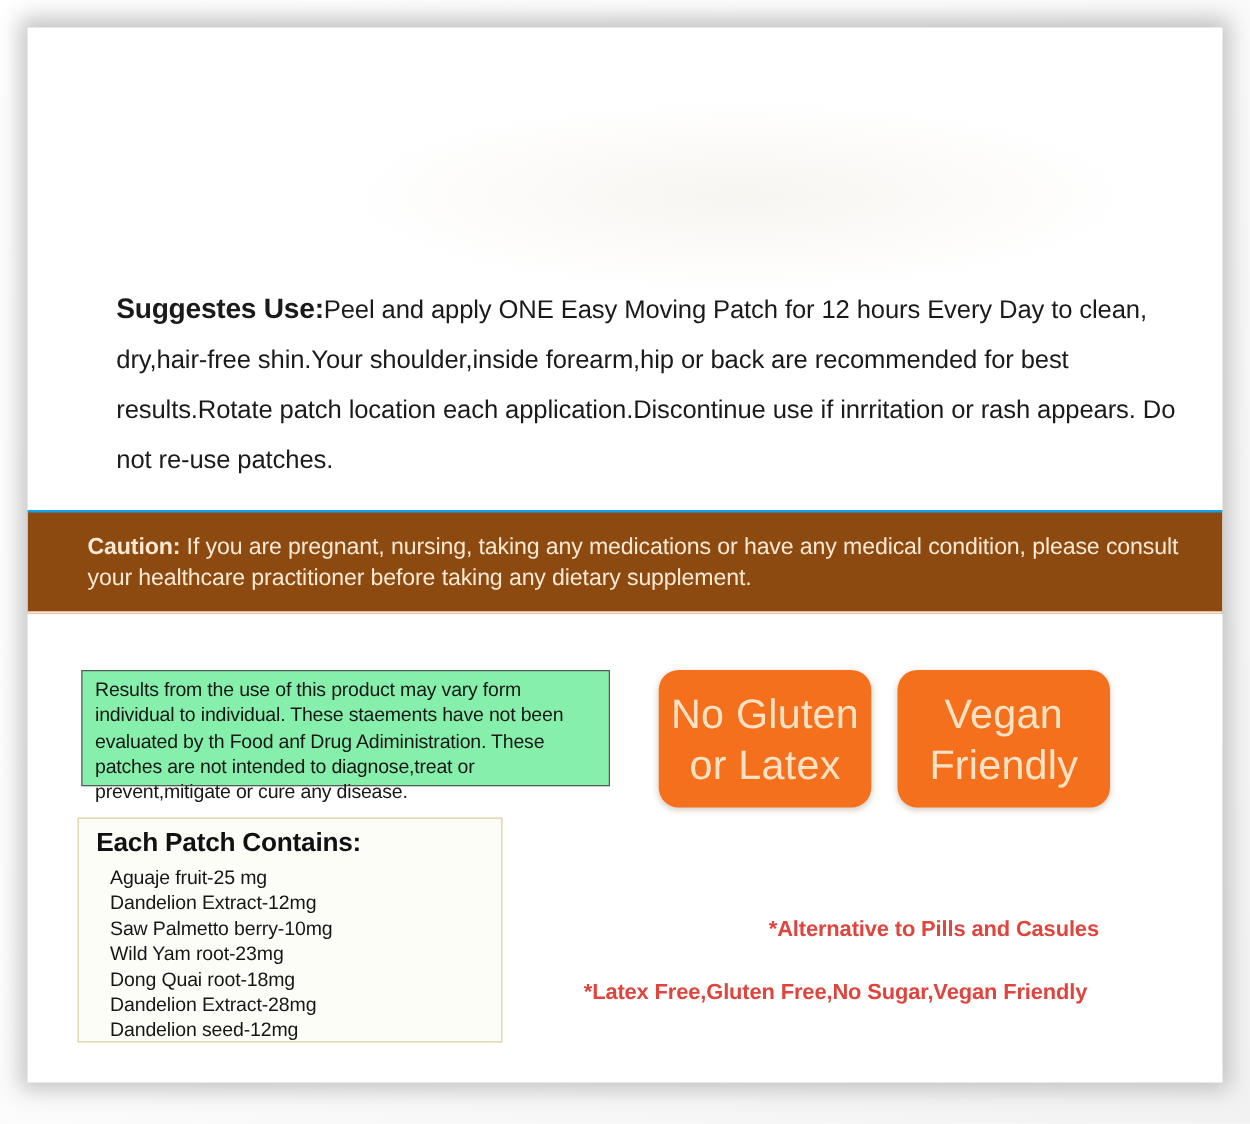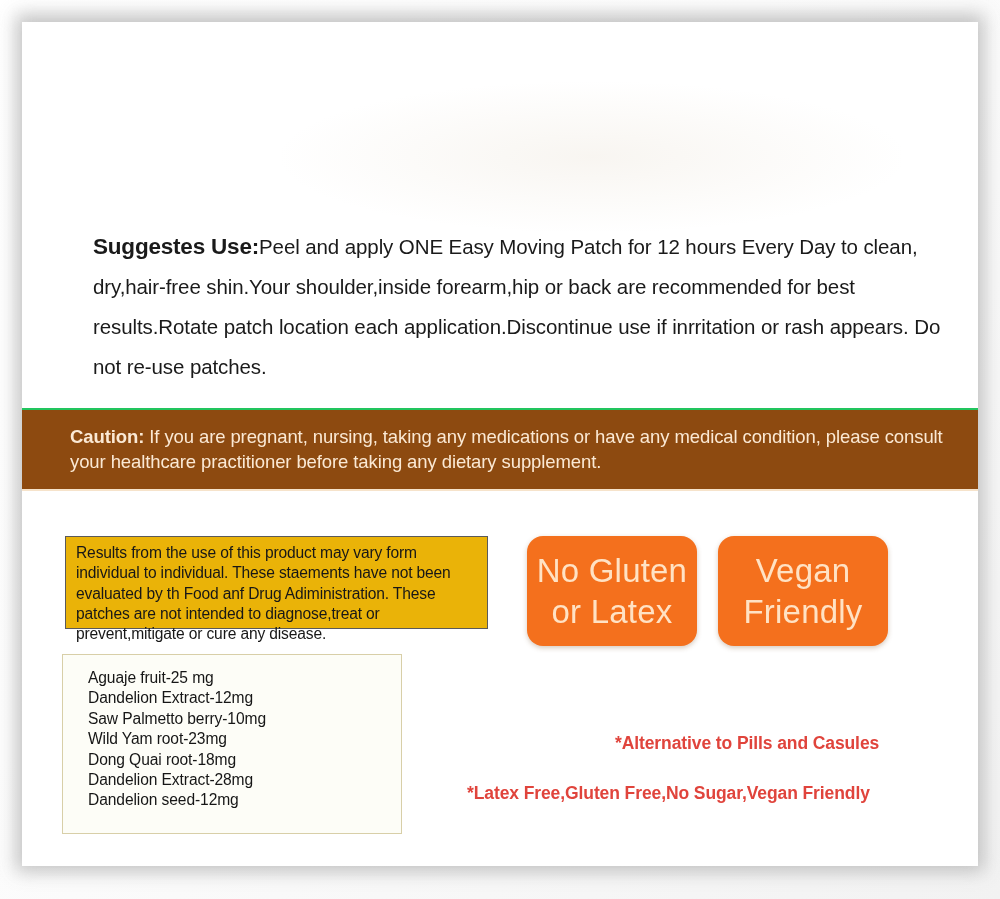--- a/index.html
+++ b/index.html
@@ -69,21 +69,21 @@
 
   
   #caution-banner {
     position: absolute;
     left: 0px;
     top: 386px;
     width: 956px;
     height: 83px;
     background: #8d4a10;
     box-sizing: border-box;
-    border-top: 2px solid #22c55e;
+    border-top: 2px solid #0ea5e9;
     border-bottom: 2px solid #f6e3cb;
   }
   #caution-text {
     position: absolute;
     left: 48px;
     top: 14px;
     width: 880px;
     color: #fbe9d4;
     font-size: 18.5px;
     line-height: 25px;
@@ -92,21 +92,21 @@
   #caution-text .heading { font-weight: bold; }
 
   
   #disclaimer-box {
     position: absolute;
     left: 43px;
     top: 514px;
     width: 423px;
     height: 93px;
     border: 1.5px solid #5a5a5a;
-    background: #eab308;
+    background: #86efac;
     box-sizing: border-box;
     padding: 6px 8px 4px 10px;
   }
   #disclaimer-box p {
     margin: 0;
     font-size: 15.6px;
     line-height: 20.3px;
     color: #171717;
     letter-spacing: -0.15px;
   }
@@ -204,20 +204,21 @@
         <span class="heading">Caution:</span>
         <span>If you are pregnant, nursing, taking any medications or have any medical condition, please consult your healthcare practitioner before taking any dietary supplement.</span>
       </div>
     </div>
 
     <div id="disclaimer-box">
       <p>Results from the use of this product may vary form individual to individual. These staements have not been evaluated by th Food anf Drug Adiministration. These patches are not intended to diagnose,treat or prevent,mitigate or cure any disease.</p>
     </div>
 
     <div id="ingredients-box">
+      <div id="ingredients-title">Each Patch Contains:</div>
       <ul id="ingredients-list">
         <li>Aguaje fruit-25 mg</li>
         <li>Dandelion Extract-12mg</li>
         <li>Saw Palmetto berry-10mg</li>
         <li>Wild Yam root-23mg</li>
         <li>Dong Quai root-18mg</li>
         <li>Dandelion Extract-28mg</li>
         <li>Dandelion seed-12mg</li>
       </ul>
     </div>

